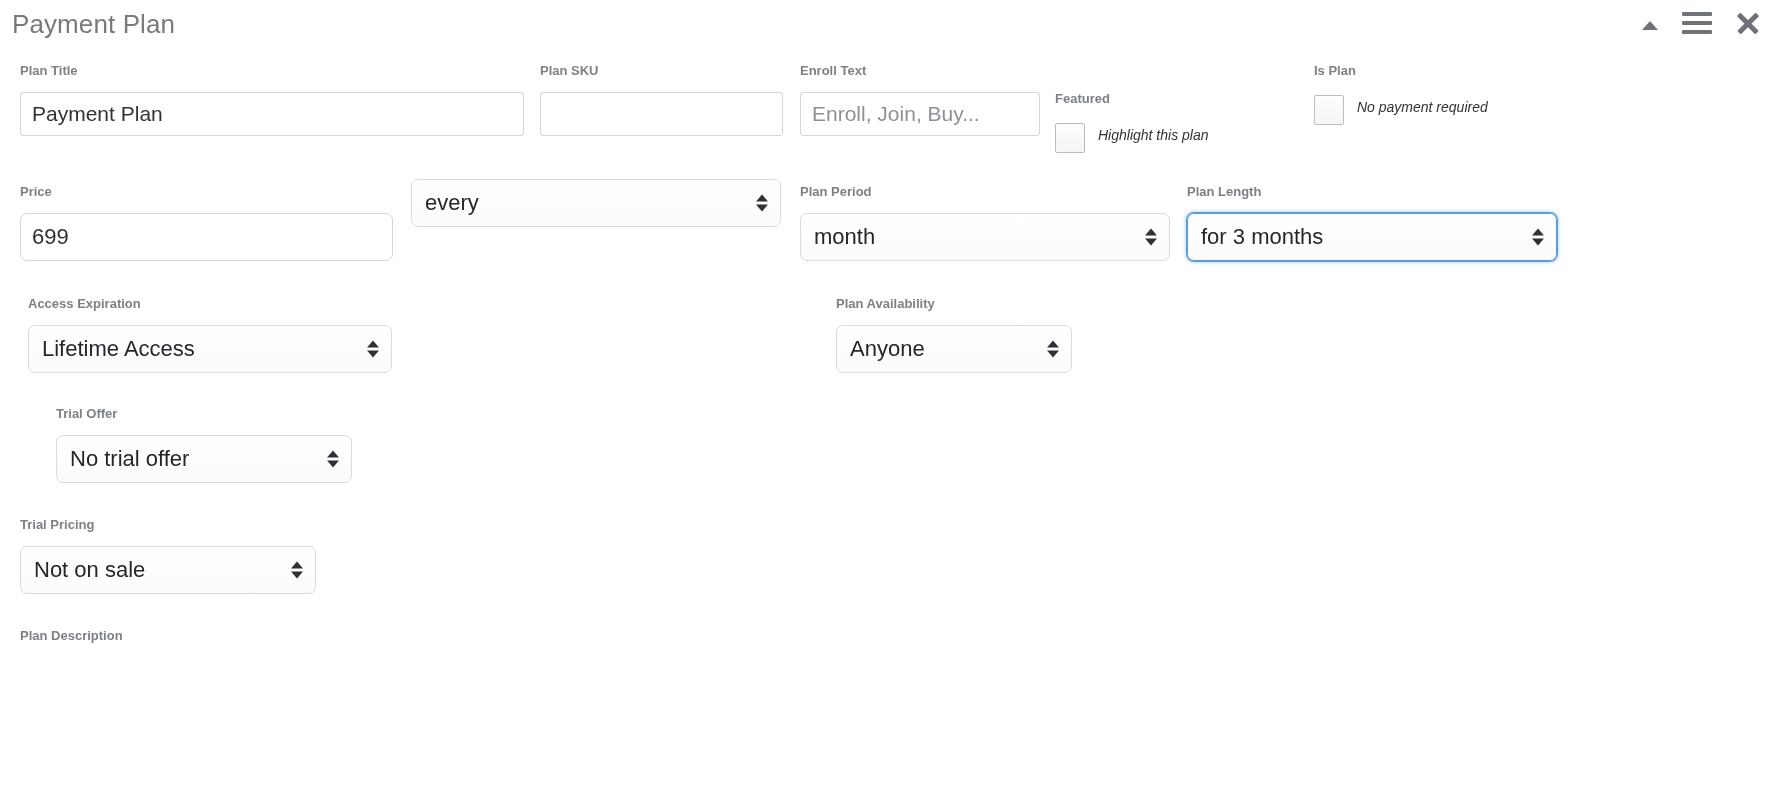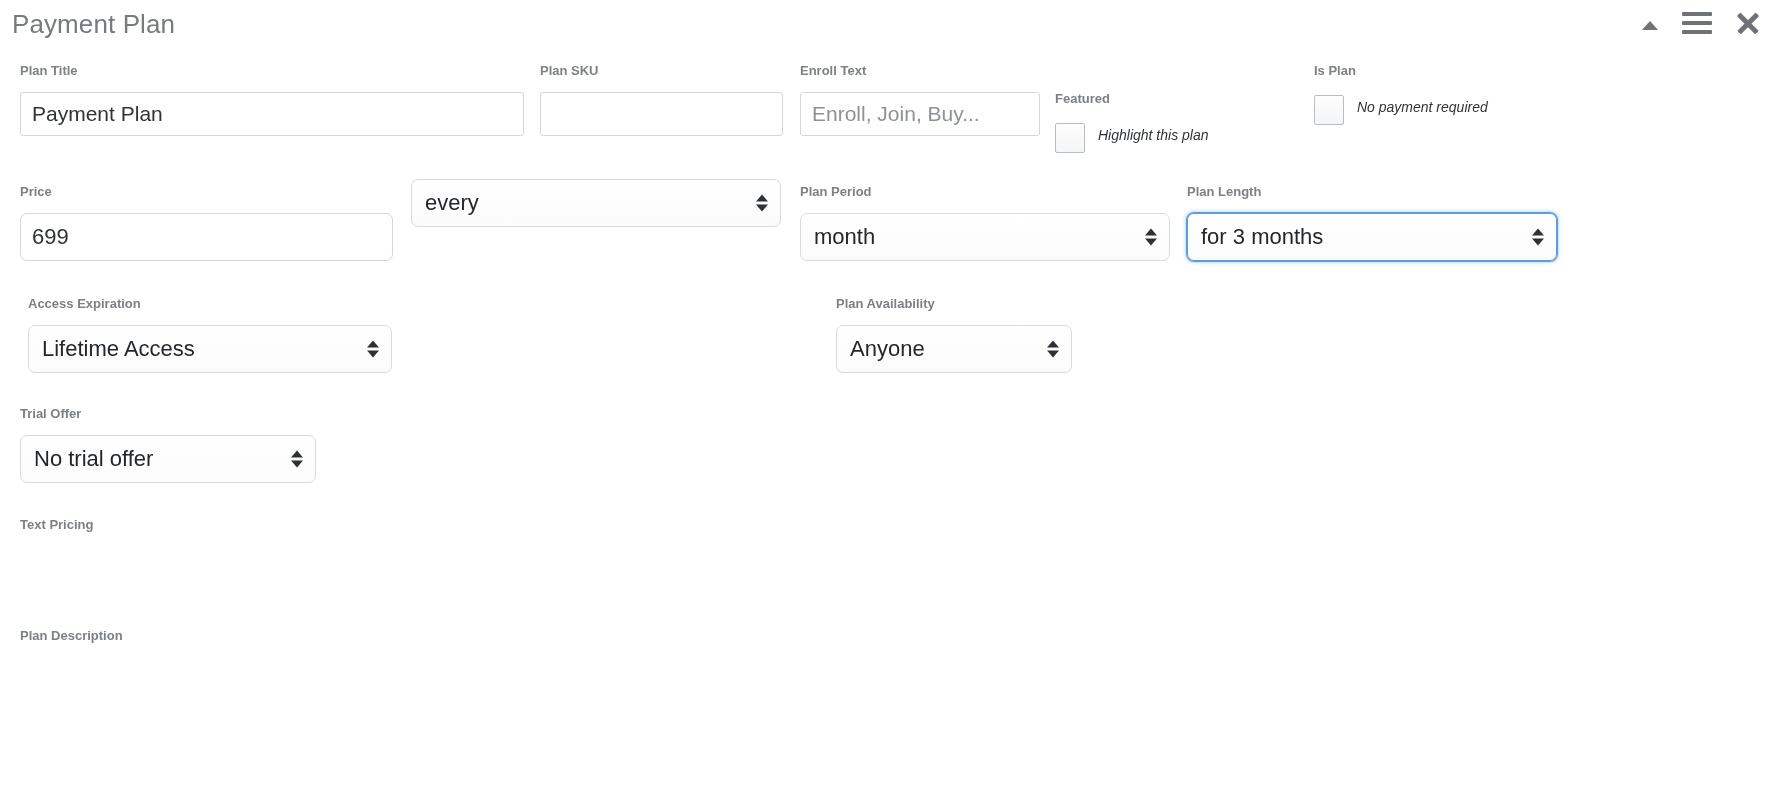--- a/index.html
+++ b/index.html
@@ -185,21 +185,21 @@
   .c-price  { position: absolute; left: 8px;    top: 0; width: 373px; }
   .c-freq   { position: absolute; left: 399px;  top: 0; width: 370px; }
   .c-period { position: absolute; left: 788px;  top: 0; width: 370px; }
   .c-length { position: absolute; left: 1175px; top: 0; width: 370px; }
   .c-price .txt-input { height: 48px; font-size: 22px; border-radius: 7px; }
 
   .row3 { position: relative; height: 110px; }
   .c-access { position: absolute; left: 16px;   top: 0; width: 364px; }
   .c-avail  { position: absolute; left: 788px; top: 0; width: 236px; margin-left: 36px; }
 
-  .row4 { position: relative; height: 111px; }
+  .row4 { position: relative; height: 111px; margin-left: 36px; }
   .c-trial { position: absolute; left: 8px; top: 0; width: 296px; }
 
   .row5 { position: relative; height: 111px; }
   .c-sale { position: absolute; left: 8px; top: 0; width: 296px; }
 
   .row6 { position: relative; padding-left: 8px; }
 </style>
 </head>
 <body>
 
@@ -335,21 +335,28 @@
           <span class="sel-arrows">
               <i class="up"></i>
               <i class="dn"></i>
             </span>
         </div>
       </div>
     </div>
 
     <div class="row5">
       <div class="c-sale">
-        <div class="field-label">Text Pricing</div>
+        <div class="field-label">Trial Pricing</div>
+        <div class="sel-wrap" style="width:100%">
+          <div class="sel-input">Not on sale</div>
+          <span class="sel-arrows">
+              <i class="up"></i>
+              <i class="dn"></i>
+            </span>
+        </div>
       </div>
     </div>
 
     <div class="row6">
       <div class="field-label">Plan Description</div>
     </div>
 
   </div>
 </div>
 

